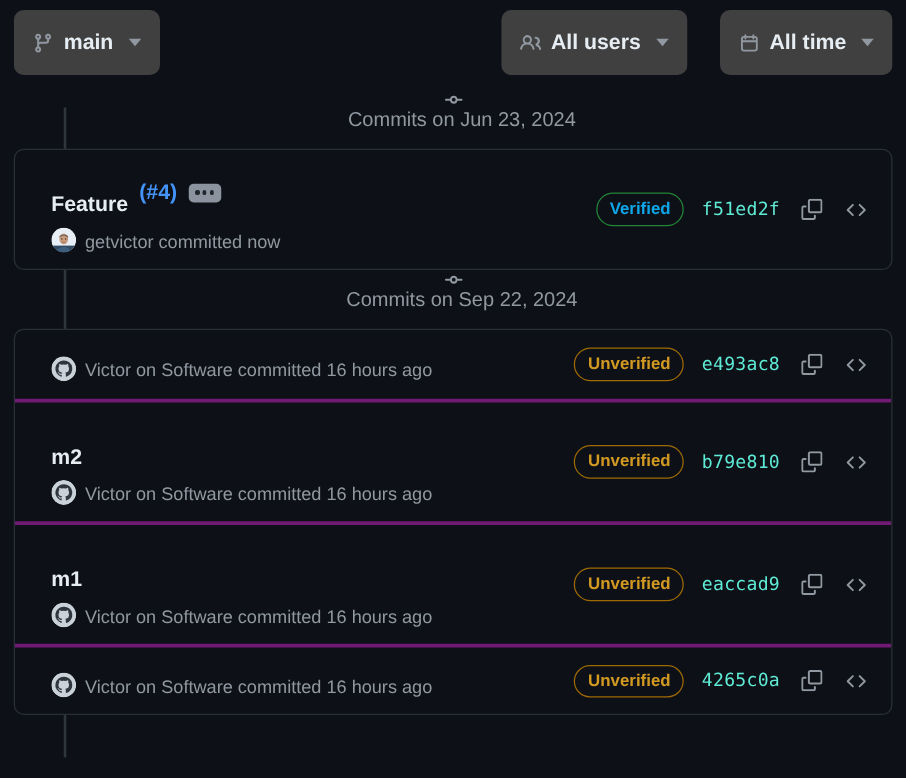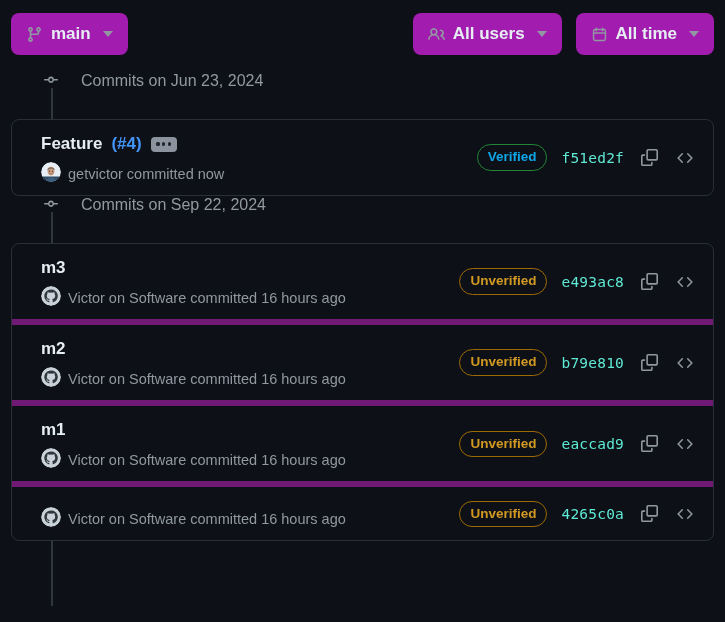--- a/index.html
+++ b/index.html
@@ -29,29 +29,29 @@
     left: 11px;
     right: 11px;
     height: 42px;
     display: flex;
     align-items: center;
   }
   .toolbar-right {
     margin-left: auto;
     display: flex;
     align-items: center;
-    gap: 14px;
+    gap: 26px;
   }
   .btn {
     display: flex;
     align-items: center;
     gap: 8px;
-    height: 42px;
+    height: 52px;
     padding: 0 14px;
-    background: #a21caf;
+    background: #404040;
     border: 1px solid #30363d00;
     border-radius: 8px;
     color: #e6edf3;
     font-size: 17px;
     font-weight: 700;
     cursor: pointer;
     box-sizing: border-box;
     white-space: nowrap;
   }
   .btn .ico {
@@ -81,24 +81,24 @@
     background: #30363d;
   }
   .feed {
     position: absolute;
     left: 0;
     top: 72px;
     right: 0;
   }
   .group-header {
     display: flex;
-    align-items: flex-start;
+    align-items: center;
     height: 40px;
-    padding-left: 35px;
     position: relative;
+    flex-direction: column;
   }
   .commit-node {
     position: relative;
     z-index: 2;
     flex: 0 0 auto;
     width: 32px;
     display: flex;
     align-items: center;
     justify-content: center;
     color: #9198a1;
@@ -118,42 +118,42 @@
     margin: 7px 11px 0 11px;
     border: 1px solid #2a2f37;
     border-radius: 8px;
     background: #0d1117;
     overflow: hidden;
   }
   .row {
     display: flex;
     align-items: center;
     padding: 13px 17px 13px 29px;
-    border-top: 6px solid #701a75;
+    border-top: 3px solid #701a75;
     min-height: 55px;
     box-sizing: border-box;
   }
   .row:first-child { border-top: none; }
   .row-main { min-width: 0; flex: 1 1 auto; }
   .commit-title {
     font-size: 17px;
     font-weight: 700;
     color: #e6edf3;
     display: flex;
     align-items: center;
     gap: 9px;
     line-height: 1.3;
   }
   .commit-title .pr-link {
     color: #4493f8;
     font-weight: 700;
     text-decoration: none;
     cursor: pointer;
   }
-  .title-text { white-space: nowrap; }
+  .title-text { white-space: nowrap; margin-top: 20px; }
   .ellipsis-btn {
     display: inline-flex;
     align-items: center;
     justify-content: center;
     gap: 2.5px;
     width: 26px;
     height: 15px;
     background: #8b949e;
     border-radius: 4px;
     cursor: pointer;
@@ -336,24 +336,20 @@
       <span class="commit-node">
         <svg width="16" height="16" viewBox="0 0 16 16" fill="currentColor" aria-hidden="true">
           <path d="M10.95 8.5a3.001 3.001 0 0 1-5.9 0H1.75a.75.75 0 0 1 0-1.5h3.3a3.001 3.001 0 0 1 5.9 0h3.3a.75.75 0 0 1 0 1.5h-3.3ZM9.5 7.75a1.5 1.5 0 1 0-3 0 1.5 1.5 0 0 0 3 0Z"></path>
         </svg>
       </span>
       <span class="group-title">Commits on Sep 22, 2024</span>
     </div>
     <div class="card">
   <div class="row">
     <div class="row-main">
-      <div class="commit-title">
-        <span class="title-text">m3</span>
-
-      </div>
       <div class="meta">
         <span class="avatar"><svg viewBox="0 0 20 20" width="20" height="20" aria-hidden="true">
                     <circle cx="10" cy="10" r="10" fill="#c9d1d9"></circle>
                     <path fill="#30363d" d="M10 3.4A6.6 6.6 0 0 0 7.9 16.3c.33.06.45-.14.45-.32v-1.2c-1.84.4-2.23-.79-2.23-.79-.3-.77-.74-.97-.74-.97-.6-.41.05-.4.05-.4.67.04 1.02.69 1.02.69.59 1.01 1.55.72 1.93.55.06-.43.23-.72.42-.89-1.47-.17-3.01-.73-3.01-3.27 0-.72.26-1.31.68-1.77-.07-.17-.3-.85.06-1.76 0 0 .56-.18 1.82.68a6.3 6.3 0 0 1 3.31 0c1.26-.86 1.81-.68 1.81-.68.37.91.14 1.59.07 1.76.43.46.68 1.05.68 1.77 0 2.55-1.54 3.1-3.01 3.26.24.2.45.61.45 1.23v1.82c0 .18.12.39.45.32A6.6 6.6 0 0 0 10 3.4Z"></path>
                   </svg></span>
         <span class="meta-text">Victor on Software committed 16 hours ago</span>
       </div>
     </div>
     <div class="row-side">
       <span class="badge unverified">Unverified</span>

